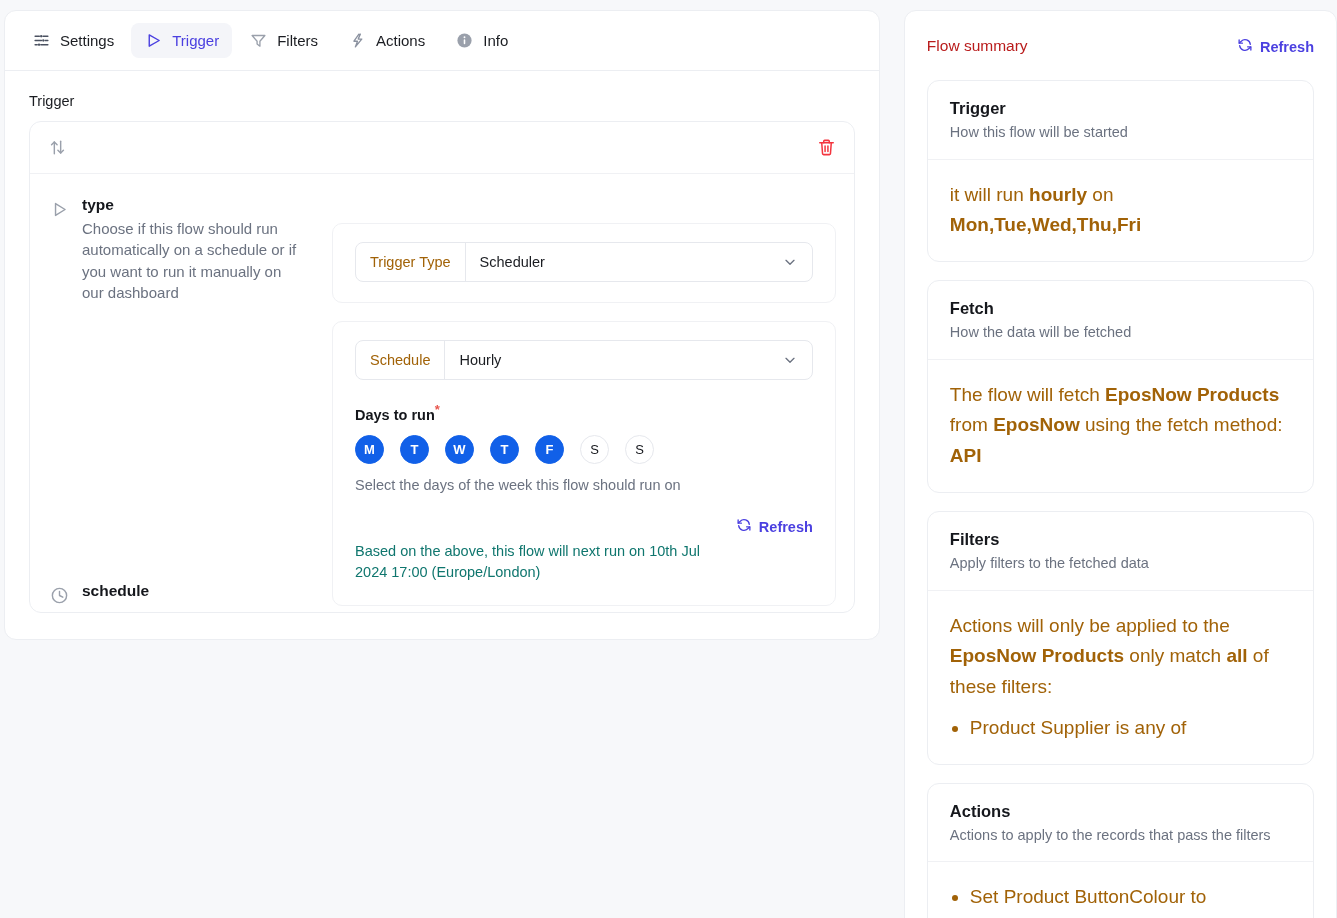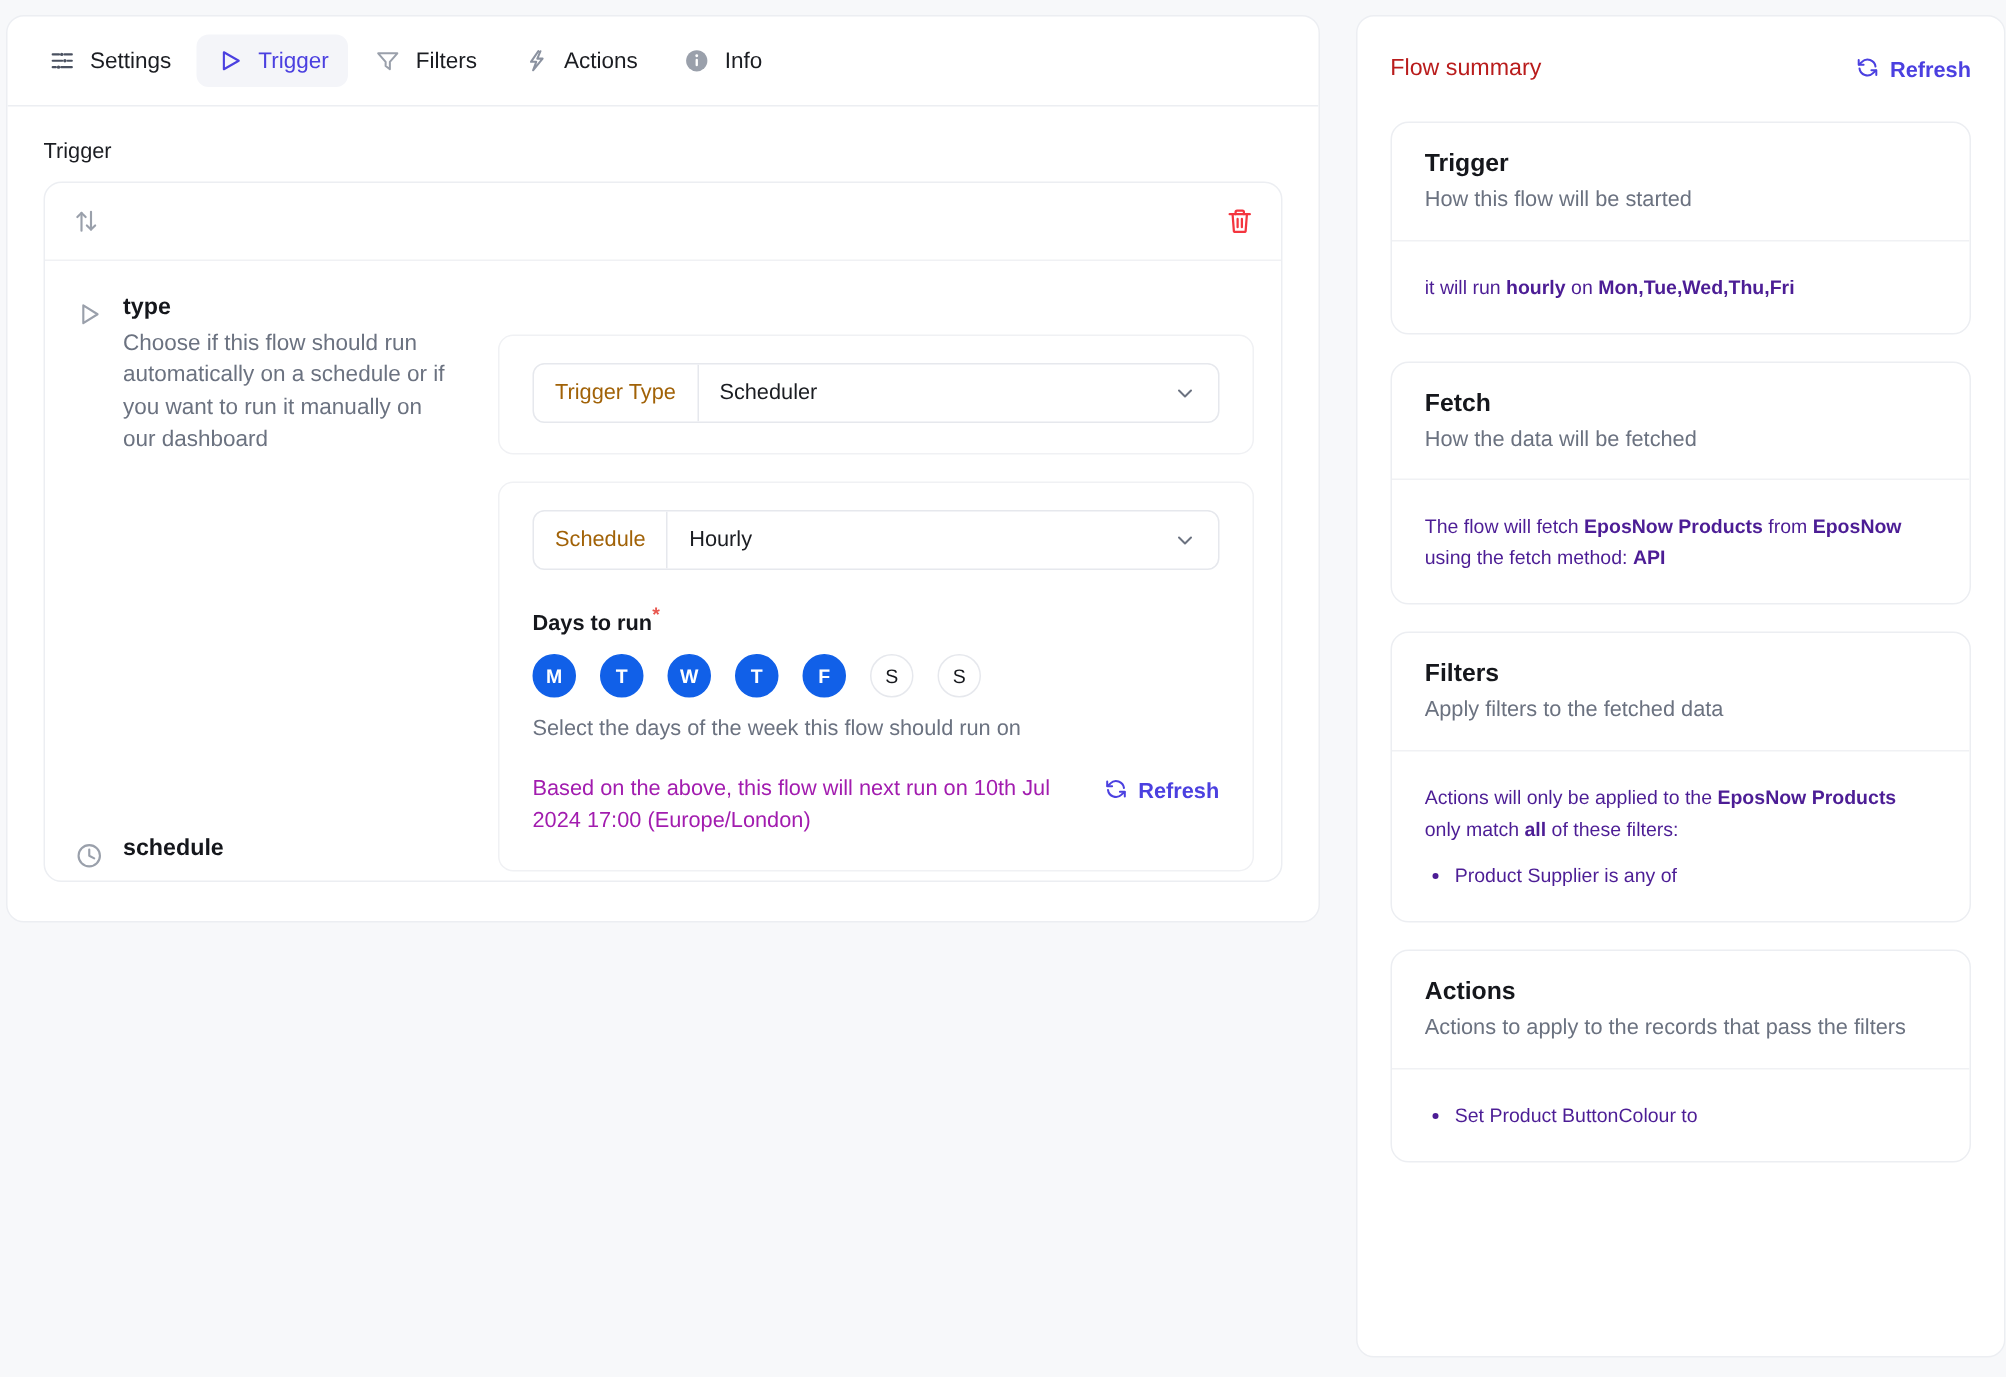--- a/index.html
+++ b/index.html
@@ -160,21 +160,21 @@
   }
   .days-help { margin-top: 13px; font-size: 14.5px; color: #6b7280; }
 
   .next-run {
     margin-top: 22px;
     display: flex;
     align-items: flex-start;
     justify-content: space-between;
     gap: 18px;
   }
-  .next-run-text { font-size: 14.5px; line-height: 1.45; color: #a21caf; max-width: 370px; }
+  .next-run-text { font-size: 14.5px; line-height: 1.45; color: #0f766e; max-width: 370px; margin-top: 26px; }
   .refresh-link {
     display: flex; align-items: center; gap: 7px;
     color: #4b40e0; font-size: 14.5px; font-weight: bold;
     cursor: pointer; white-space: nowrap; padding-top: 2px;
   }
 
   
   .right-col {
     width: 435px;
     background: #ffffff;
@@ -192,21 +192,21 @@
 
   .sum-card {
     border: 1px solid #eceef2;
     border-radius: 12px;
     margin-bottom: 18px;
     overflow: hidden;
   }
   .sum-head { padding: 18px 22px 16px 22px; border-bottom: 1px solid #f0f1f4; }
   .sum-title { font-size: 16.5px; font-weight: bold; color: #15171c; margin-bottom: 4px; }
   .sum-sub { font-size: 14.5px; color: #6b7280; line-height: 1.42; }
-  .sum-body { padding: 20px 22px 20px 22px; font-size: 13px; color: #4c1d95; line-height: 1.62; }
+  .sum-body { padding: 20px 22px 20px 22px; font-size: 19px; color: #a16207; line-height: 1.62; }
   .sum-body b { font-weight: bold; }
   .sum-list { margin: 0; padding-left: 20px; }
   .sum-list li { margin: 0; }
   .mt10 { margin-top: 10px; }
 </style>
 </head>
 <body>
 
 <div class="page">
 

